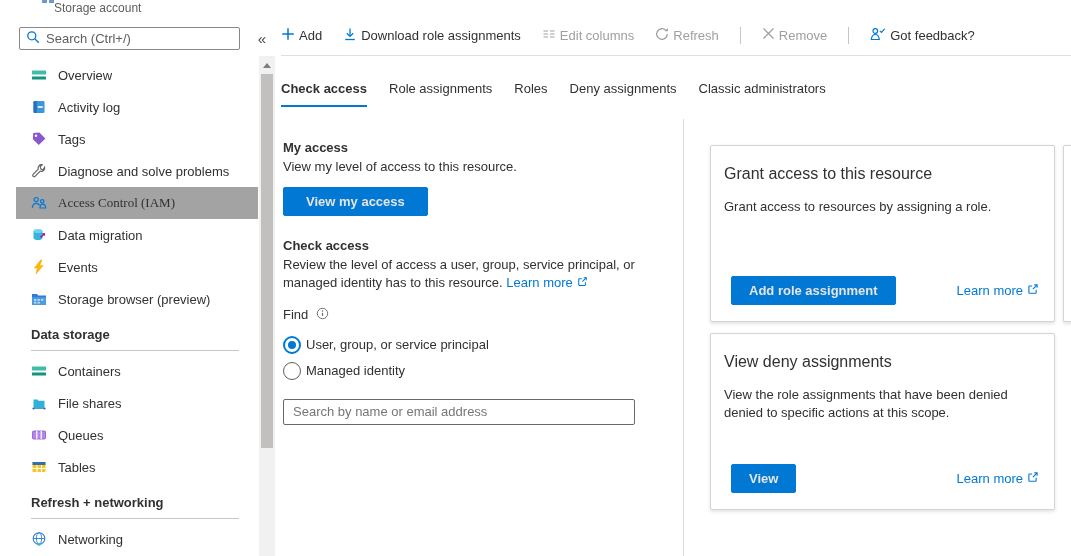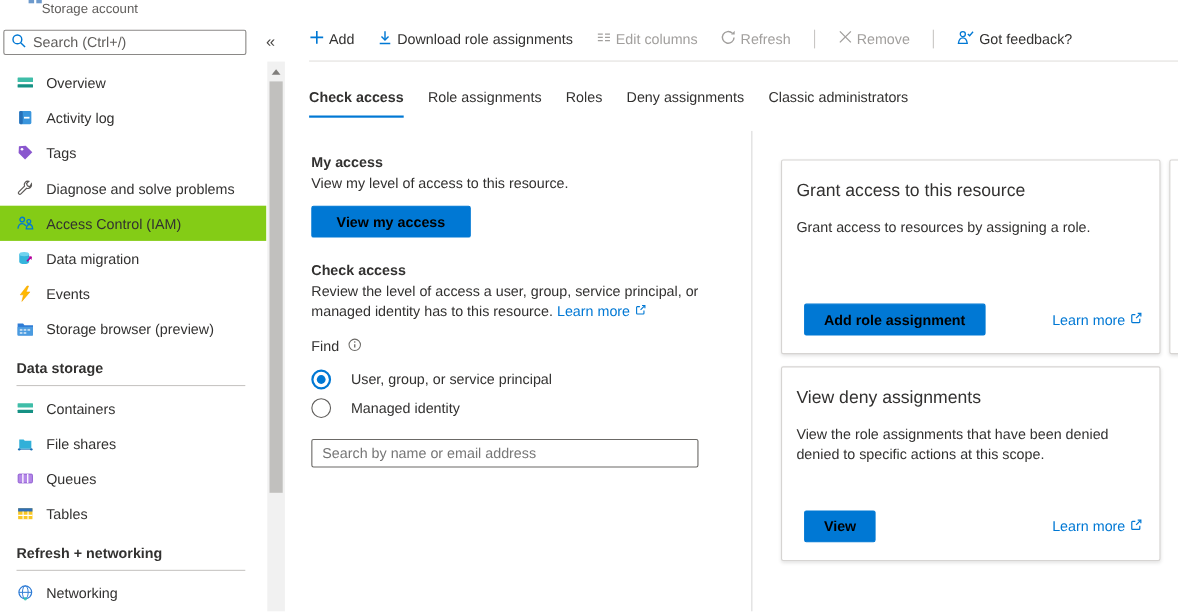--- a/index.html
+++ b/index.html
@@ -3,41 +3,41 @@
 <meta charset="utf-8">
 <style>
   * { box-sizing: border-box; margin: 0; padding: 0; }
   html,body { width:1071px; height:556px; }
   body {
     font-family: "Liberation Sans", sans-serif;
     background:#fff; color:#323130; position:relative; overflow:hidden;
     font-size:13px;
   }
   
-  .sidebar { position:absolute; left:0; top:0; width:262px; height:556px; background:#fff;padding-left:45px; }
+  .sidebar { position:absolute; left:16px; top:0; width:262px; height:556px; background:#fff;padding-left:45px; }
   .crumb-frag { position:absolute; left:38px; top:1px; font-size:12px; color:#605e5c; white-space:nowrap; }
   .frag-mark { position:absolute; top:0; width:5px; height:3px; background:#2f6fb7; opacity:.7; }
   .frag-mark.m1 { left:26px; } .frag-mark.m2 { left:33px; }
 
   .sidebar-search {
     position:absolute; left:3px; top:27px; width:221px; height:23px;
     border:1px solid #8a8886; border-radius:2px; background:#fff;
     display:flex; align-items:center; padding:0 6px; gap:6px;
   }
   .sidebar-search input {
     border:none; outline:none; flex:1; font-size:13px; color:#323130; min-width:0;
     font-family:"Liberation Sans", sans-serif;
   }
   .sidebar-search input::placeholder { color:#605e5c; }
   .collapse-btn { position:absolute; left:236px; top:28px; width:20px; height:20px;
     display:flex; align-items:center; justify-content:center; color:#484644; font-size:15px; cursor:pointer; }
 
   .nav { position:absolute; left:0; top:59px; width:242px; }
   .nav-item { height:32px; display:flex; align-items:center; padding-left:14px; gap:11px; cursor:pointer; }
-  .nav-item.active { background:#84cc16; }
+  .nav-item.active { background:#a3a3a3;font-family:Liberation Serif, serif; }
   .nav-ic { width:17px; height:17px; display:flex; align-items:center; justify-content:center; flex:0 0 17px; }
   .nav-label { font-size:13px; color:#323130; white-space:nowrap; }
   .nav-section { padding:8px 0 4px 15px; }
   .nav-section-label { font-size:13px; font-weight:bold; color:#323130; padding-top:4px; }
   .nav-section-rule { margin:8px 19px 0 0; border-top:1px solid #c8c6c4; }
 
   .v-scrollbar { position:absolute; left:243px; top:56px; width:16px; height:500px; background:#f1f1f1; }
   .v-scroll-arrow { width:0; height:0; margin:7px auto 0 auto;
     border-left:4px solid transparent; border-right:4px solid transparent; border-bottom:5px solid #7f7d7b; }
   .v-scroll-thumb { position:absolute; left:2px; top:18px; width:12px; height:374px; background:#c1c0be; }
@@ -51,28 +51,28 @@
 
   
   .tabs { position:absolute; left:281px; top:81px; display:flex; gap:22px; }
   .tab { font-size:13px; color:#323130; padding-bottom:9px; cursor:pointer; border-bottom:2.5px solid transparent; white-space:nowrap; }
   .tab.active { font-weight:bold; border-bottom-color:#0078d4; }
 
   
   .left-col { position:absolute; left:283px; top:140px; width:382px; }
   .sec-title { font-size:13px; font-weight:bold; color:#323130; margin-bottom:3px; }
   .sec-desc { font-size:13px; color:#323130; line-height:1.38; }
-  .btn { background:#0078d4; color:#000000; border:1px solid #0078d4; border-radius:2px;
+  .btn { background:#0078d4; color:#e5e5e5; border:1px solid #0078d4; border-radius:2px;
     font-size:13px; font-weight:bold; font-family:"Liberation Sans", sans-serif; cursor:pointer; }
   .btn-view-access { margin:11px 0 22px 0; padding:6px 22px; }
   .learn-link { color:#0078d4; text-decoration:none; display:inline-flex; align-items:center; gap:4px; font-size:13px; cursor:pointer; }
 
   .find-block { margin-top:15px; }
   .find-label-row { display:flex; align-items:flex-start; gap:8px; margin-bottom:9px; }
-  .radio-row { display:flex; align-items:center; gap:18px; height:26px; cursor:pointer; }
+  .radio-row { display:flex; align-items:center; gap:5px; height:26px; cursor:pointer; }
   .radio-outer { width:18px; height:18px; border-radius:50%; border:1px solid #605e5c; background:#fff;
     display:flex; align-items:center; justify-content:center; flex:0 0 18px; }
   .radio-row.selected .radio-outer { border:2px solid #0078d4; }
   .radio-dot { width:8px; height:8px; border-radius:50%; background:transparent; }
   .radio-row.selected .radio-dot { background:#0078d4; }
   .radio-label { font-size:13px; color:#323130; }
   .text-input { margin-top:15px; width:352px; height:26px; border:1px solid #6b6966; border-radius:2px;
     padding:0 9px; font-size:13px; color:#737373; font-family:"Liberation Sans", sans-serif; outline:none; }
   .text-input::placeholder { color:#767676; }
 

